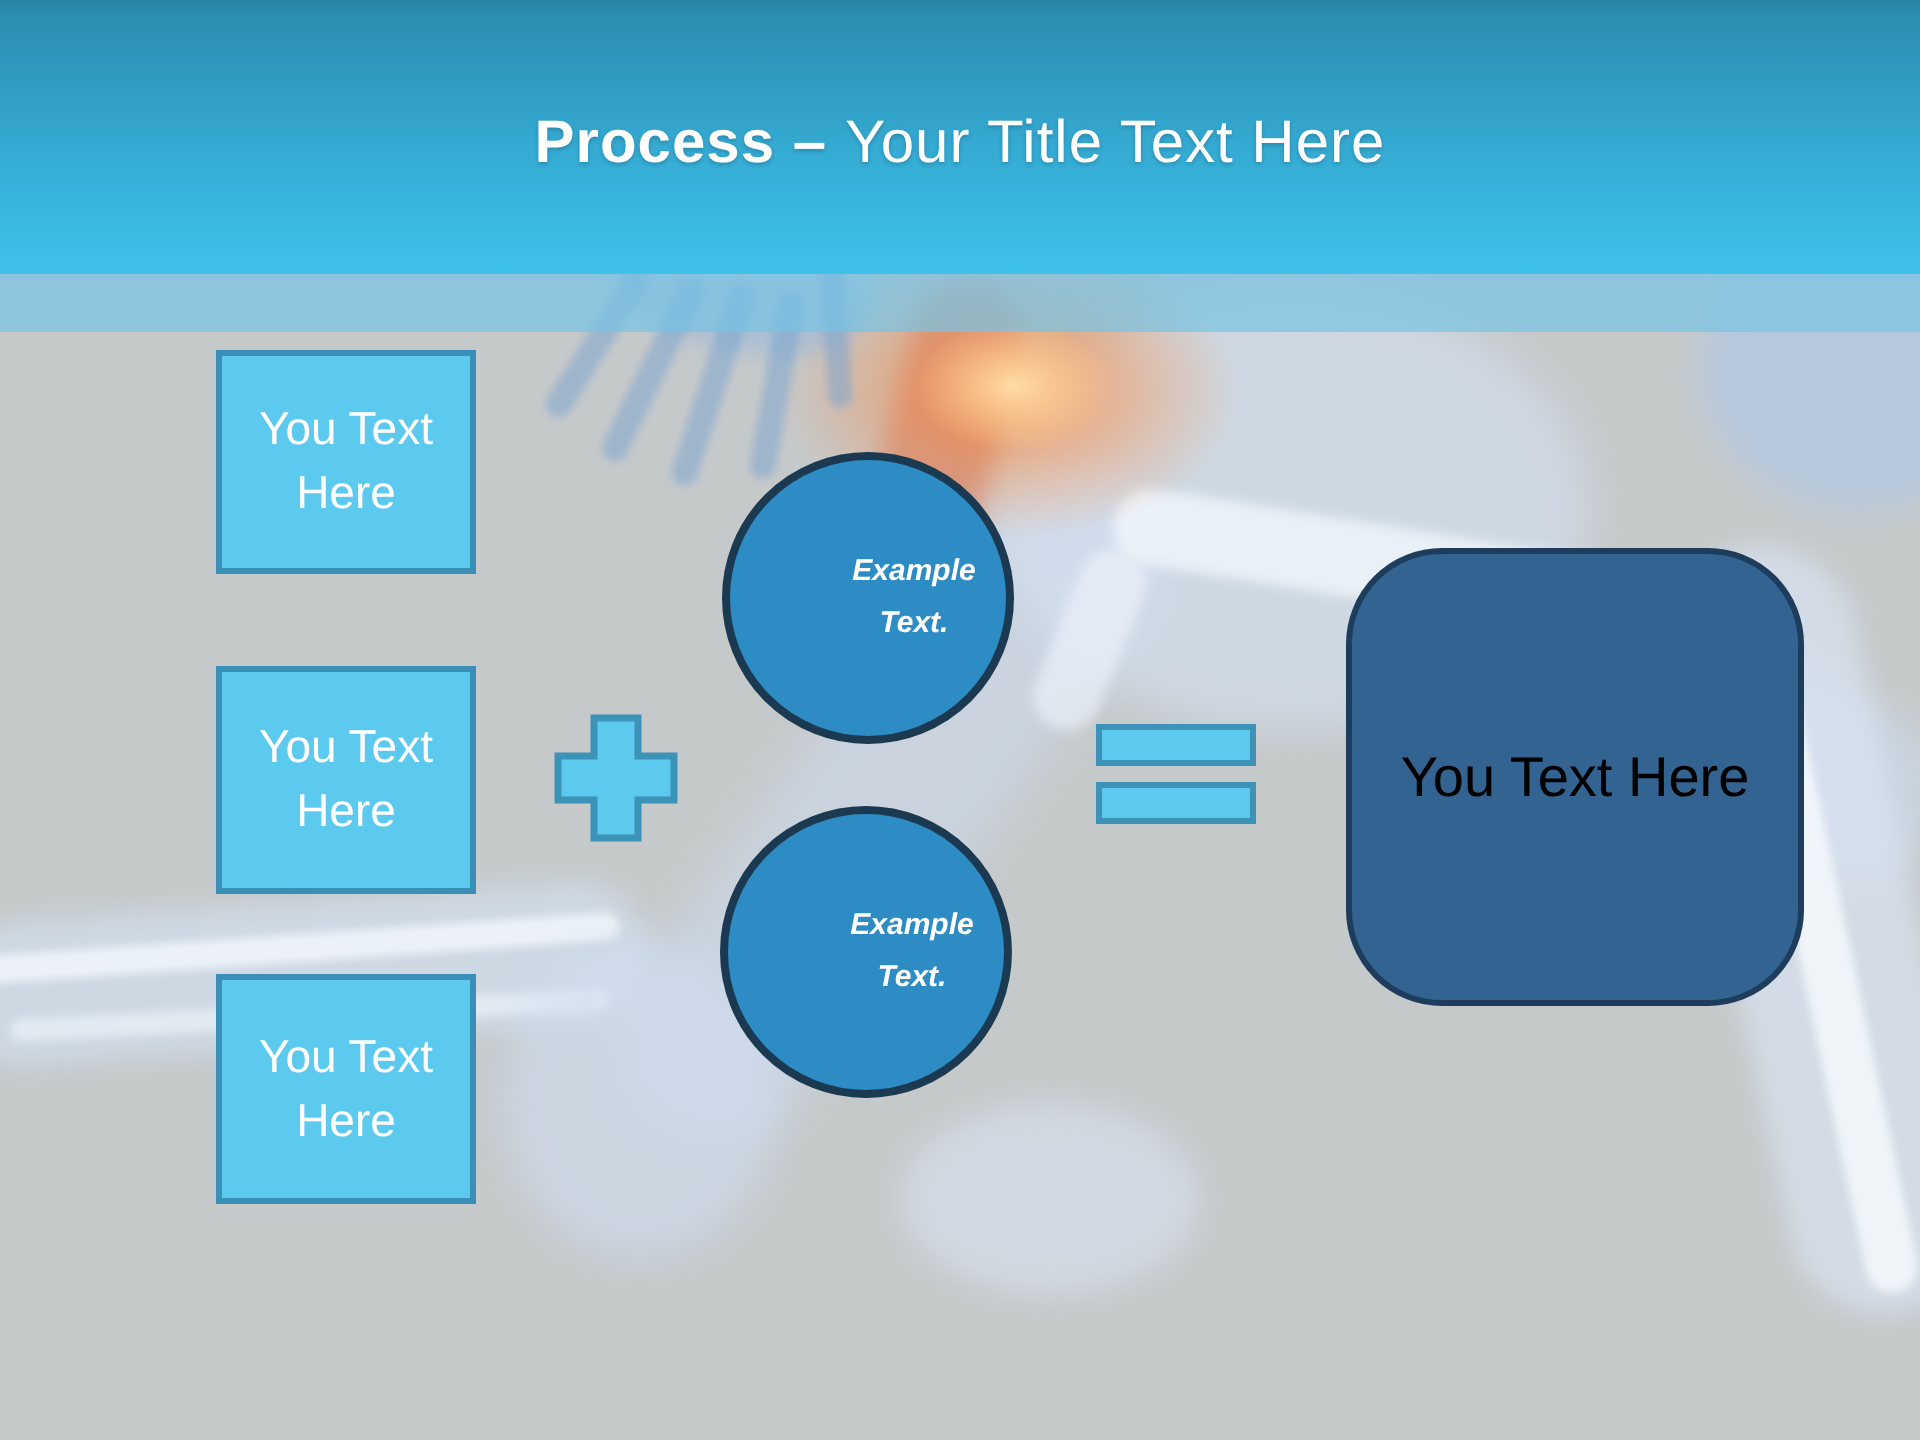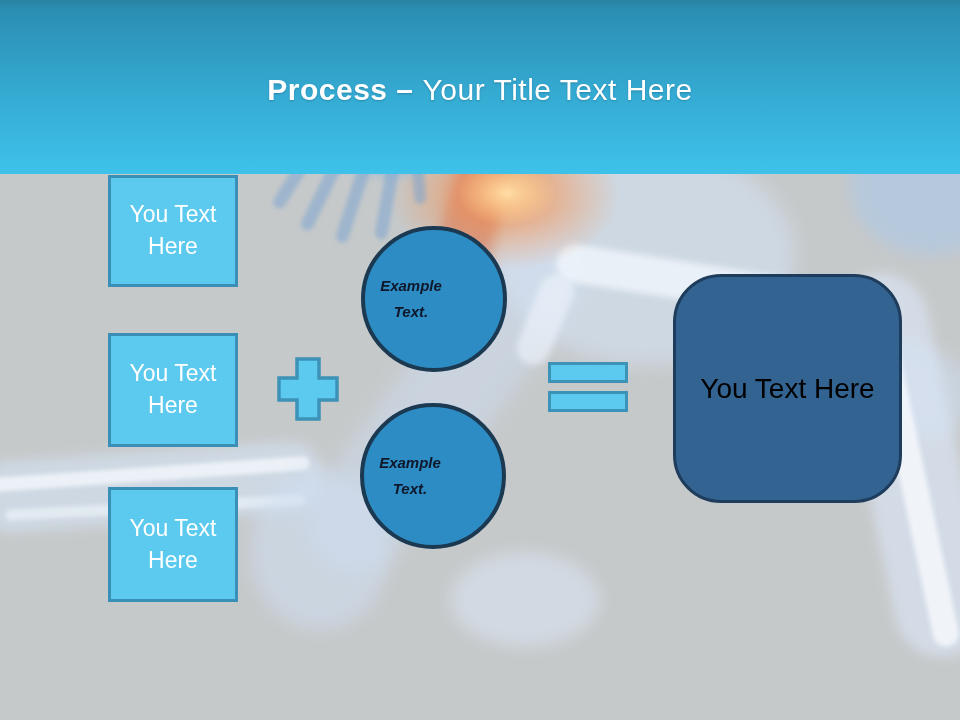--- a/index.html
+++ b/index.html
@@ -14,21 +14,21 @@
   .s { position:absolute; border-radius:999px; }
 
   
   .accent-band {
     position:absolute; left:0; top:137px; width:960px; height:29px;
     background:rgba(120,195,228,0.70);
   }
 
   
   .header {
-    position:absolute; left:0; top:0; width:960px; height:174px;
+    position:absolute; left:0; top:0; width:960px; height:137px;
     background:linear-gradient(to bottom, #27839f 0%, #2b8db2 5%, #35abd3 55%, #3ec2ea 100%);
     display:flex; align-items:center; justify-content:center;
   }
   .title {
     margin:0; padding-top:6px;
     color:#ffffff; font-size:30px; font-weight:400; letter-spacing:0.5px;
     text-shadow:0 1px 2px rgba(0,40,60,0.25);
     white-space:nowrap;
   }
   .title-bold { font-weight:700; }
@@ -46,22 +46,22 @@
   .sq2 { top:333px; height:114px; }
   .sq3 { top:487px; height:115px; }
 
   
   .plus { position:absolute; left:277px; top:357px; }
 
   
   .circle {
     position:absolute; width:146px; height:146px; box-sizing:border-box;
     background:#2d8cc3; border:4px solid #1b3a52; border-radius:50%;
-    display:flex; align-items:center; justify-content:flex-start; text-align:center;
-    color:#0f172a; font-size:15px; font-weight:700; font-style:italic; line-height:1.75;
+    display:flex; align-items:center; justify-content:flex-end; text-align:center;
+    color:#ffffff; font-size:15px; font-weight:700; font-style:italic; line-height:1.75;
   }
   .circle span { display:block; width:92px; }
   .c1 { left:361px; top:226px; }
   .c2 { left:360px; top:403px; }
 
   
   .eq-bar {
     position:absolute; left:548px; width:80px; height:21px; box-sizing:border-box;
     background:#5ccaee; border:3px solid #3d92b8;
   }

